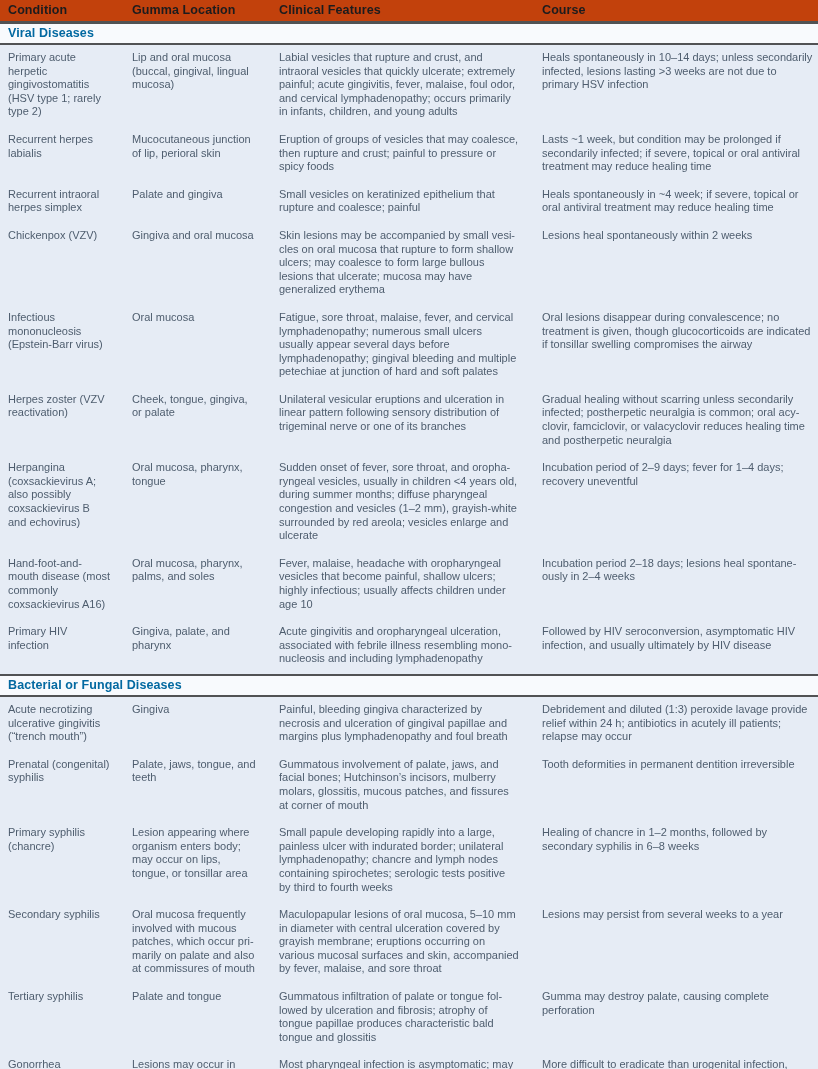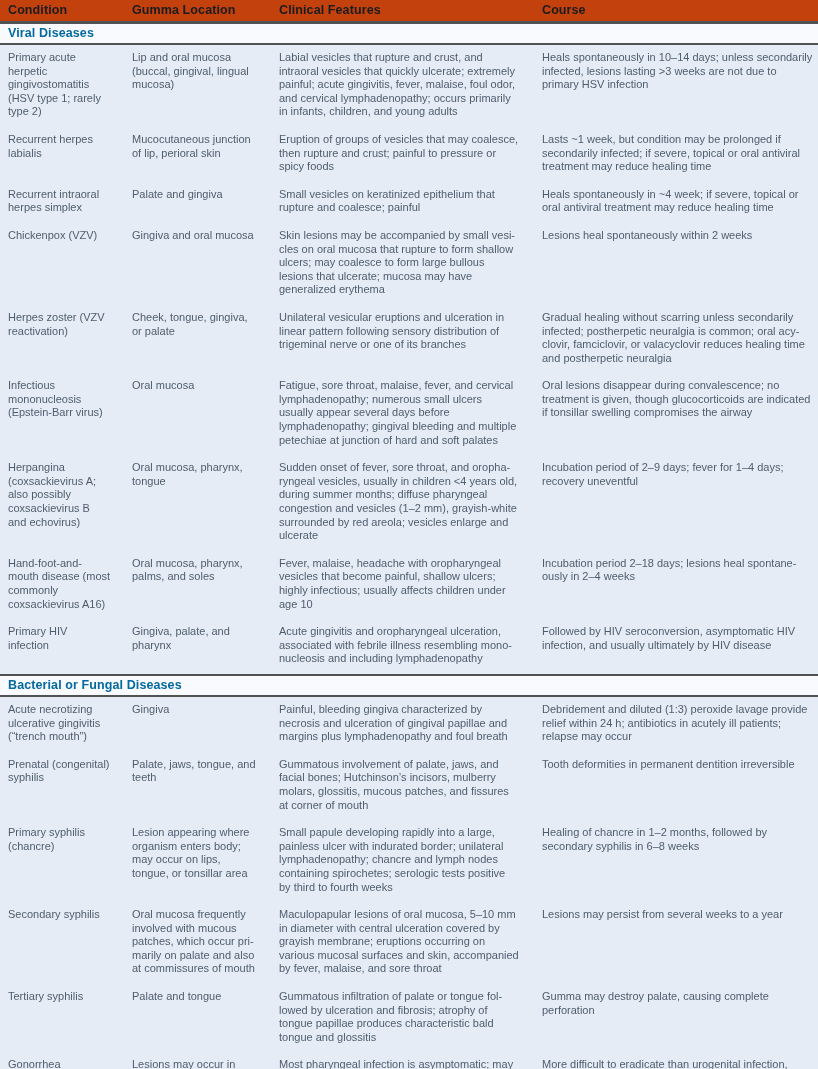--- a/index.html
+++ b/index.html
@@ -103,31 +103,31 @@
   </tr>
 
   <tr>
     <td class="data-cell condition">Chickenpox (VZV)</td>
     <td class="data-cell location">Gingiva and oral mucosa</td>
     <td class="data-cell features">Skin lesions may be accompanied by small vesi­cles on oral mucosa that rupture to form shallow ulcers; may coalesce to form large bullous lesions that ulcerate; mucosa may have generalized erythema</td>
     <td class="data-cell course">Lesions heal spontaneously within 2 weeks</td>
   </tr>
 
   <tr>
+    <td class="data-cell condition">Infectious mononucle­osis (Epstein-Barr virus)</td>
+    <td class="data-cell location">Oral mucosa</td>
+    <td class="data-cell features">Fatigue, sore throat, malaise, fever, and cervical lymphadenopathy; numerous small ulcers usually appear several days before lymphadenopathy; gingival bleeding and multiple petechiae at junc­tion of hard and soft palates</td>
+    <td class="data-cell course">Oral lesions disappear during convalescence; no treatment is given, though glucocorticoids are indi­cated if tonsillar swelling compromises the airway</td>
+  </tr>
+
+  <tr>
     <td class="data-cell condition">Herpes zoster (VZV reactivation)</td>
     <td class="data-cell location">Cheek, tongue, gingiva, or palate</td>
     <td class="data-cell features">Unilateral vesicular eruptions and ulceration in linear pattern following sensory distribution of trigeminal nerve or one of its branches</td>
     <td class="data-cell course">Gradual healing without scarring unless secondarily infected; postherpetic neuralgia is common; oral acy­clovir, famciclovir, or valacyclovir reduces healing time and postherpetic neuralgia</td>
-  </tr>
-
-  <tr>
-    <td class="data-cell condition">Infectious mononucle­osis (Epstein-Barr virus)</td>
-    <td class="data-cell location">Oral mucosa</td>
-    <td class="data-cell features">Fatigue, sore throat, malaise, fever, and cervical lymphadenopathy; numerous small ulcers usually appear several days before lymphadenopathy; gingival bleeding and multiple petechiae at junc­tion of hard and soft palates</td>
-    <td class="data-cell course">Oral lesions disappear during convalescence; no treatment is given, though glucocorticoids are indi­cated if tonsillar swelling compromises the airway</td>
   </tr>
 
   <tr>
     <td class="data-cell condition">Herpangina (coxsacki­evirus A; also possibly coxsackievirus B and echovirus)</td>
     <td class="data-cell location">Oral mucosa, pharynx, tongue</td>
     <td class="data-cell features">Sudden onset of fever, sore throat, and oropha­ryngeal vesicles, usually in children &lt;4 years old, during summer months; diffuse pharyngeal congestion and vesicles (1–2 mm), grayish-white surrounded by red areola; vesicles enlarge and ulcerate</td>
     <td class="data-cell course">Incubation period of 2–9 days; fever for 1–4 days; recovery uneventful</td>
   </tr>
 
   <tr>

